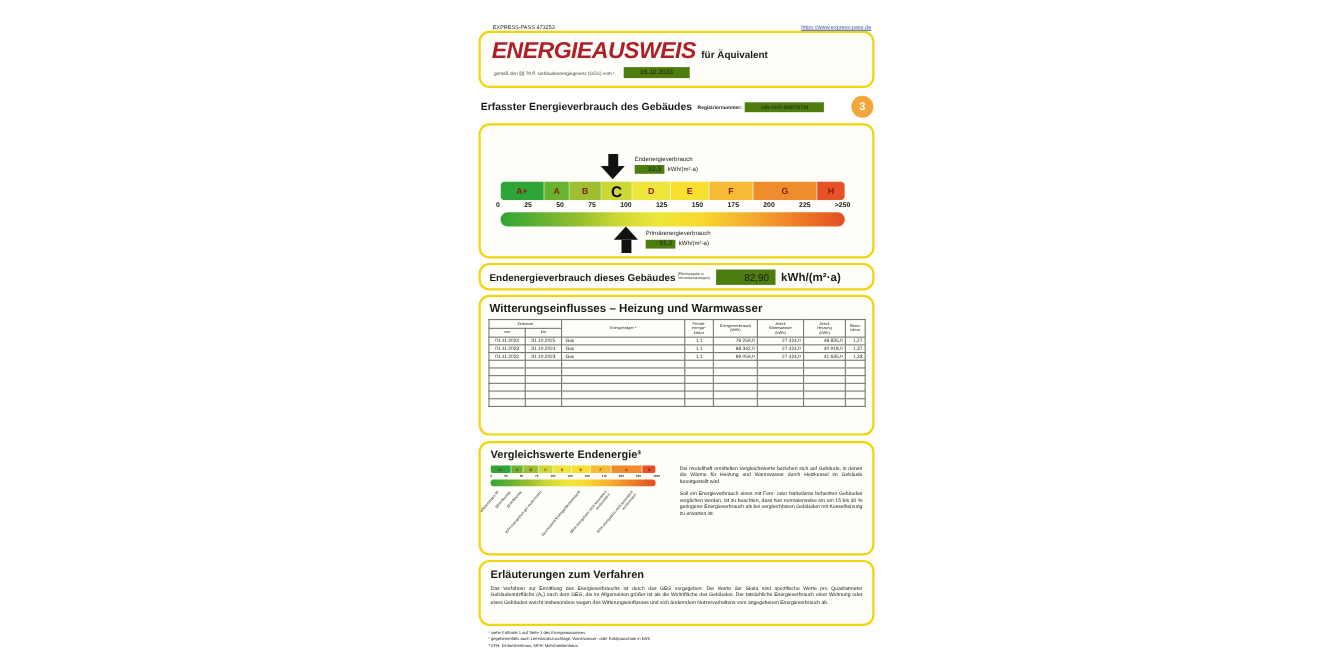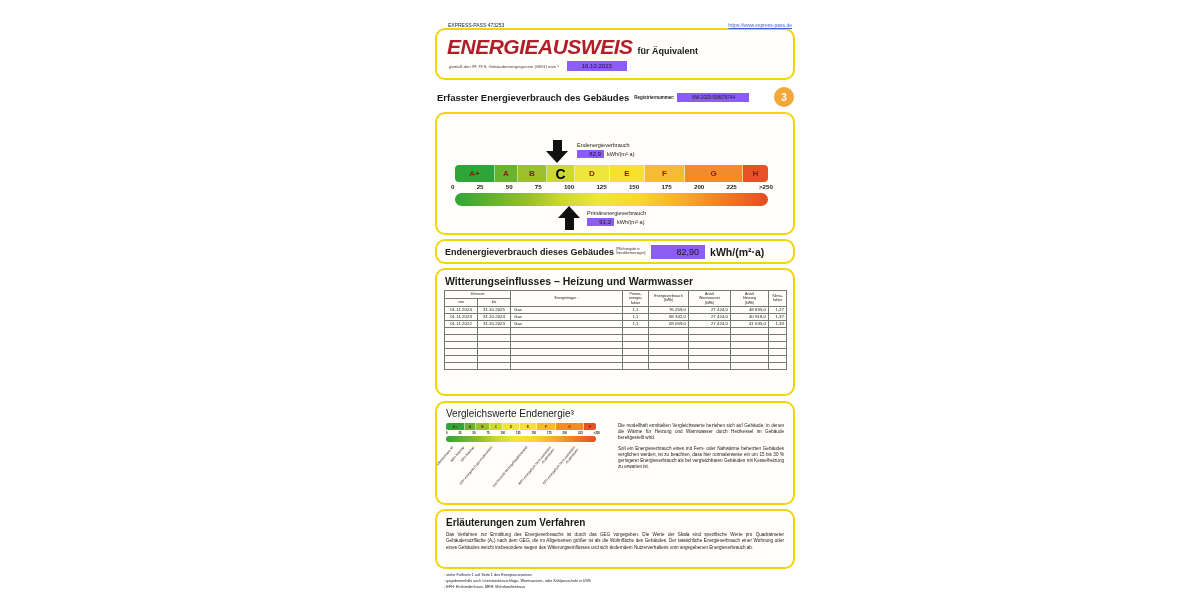--- a/index.html
+++ b/index.html
@@ -4,21 +4,21 @@
 <style>
   * { box-sizing: border-box; margin: 0; padding: 0; }
   body {
     width: 1200px; height: 600px; background: #ffffff; position: relative;
     font-family: "Liberation Sans", sans-serif; color: #1a1a1a; overflow: hidden;
   }
   .doc { position: absolute; left: 435px; top: 20px; width: 360px; }
 
   .ybox { background: #fffefa; border: 2px solid #f0d50a; border-radius: 10px; }
 
-  .gray-field { background: #8b5cf6; display: inline-block; }
+  .gray-field { background: #4d7c0f; display: inline-block; }
 
   
   .doc-top { display: flex; justify-content: space-between; align-items: flex-end;
              font-size: 5px; color: #222; padding: 0 3px 0 13px; height: 8px; }
   .doc-link { color: #4a5fc1; text-decoration: underline; cursor: pointer; }
 
   
   .title-box { height: 52px; padding: 6px 10px 4px; }
   .main-title-row { display: flex; align-items: baseline; }
   .main-title { font-size: 21px; font-weight: bold; font-style: italic; color: #b01f28;
@@ -88,21 +88,21 @@
   .tb-title { font-size: 10.5px; font-weight: bold; margin: 1px 0 3px 1px; }
   table { width: 100%; border-collapse: collapse; table-layout: fixed; }
   th, td { border: 0.5px solid #777; }
   th { font-size: 3.6px; font-weight: normal; text-align: center; vertical-align: middle;
        line-height: 1.2; white-space: pre-line; padding: 1px 0; }
   td { font-size: 4.4px; height: 7px; padding: 0 2px; }
   td.c { text-align: center; } td.l { text-align: left; padding-left: 3px; } td.r { text-align: right; }
 
   
   .compare-box { margin-top: 5px; padding: 5px 9px; height: 104px; overflow: hidden; }
-  .cb-title { font-size: 10px; font-weight: normal; }
+  .cb-title { font-size: 10px; font-weight: bold; }
   .cb-content { display: flex; margin-top: 4px; }
   .cb-graphic { width: 168px; position: relative; flex: 0 0 168px; }
   .mini-band { display: flex; width: 150px; height: 7px; border-radius: 2px; overflow: hidden; }
   .mseg { display: flex; align-items: center; justify-content: center; font-size: 3.4px;
           font-weight: bold; color: #7d1a0e; border-right: 0.5px solid rgba(255,255,255,.6); }
   .m0{flex:0 0 19px}.m1{flex:0 0 11px}.m2{flex:0 0 14px}.m3{flex:0 0 13px}.m4{flex:0 0 17px}
   .m5{flex:0 0 17px}.m6{flex:0 0 19px}.m7{flex:0 0 28px}.m8{flex:0 0 12px; border-right:none}
   .mini-ticks { display: flex; justify-content: space-between; width: 154px; font-size: 2.8px;
                 font-weight: bold; margin: 1px 0; }
   .mini-grad { width: 150px; height: 6px; border-radius: 3px;

